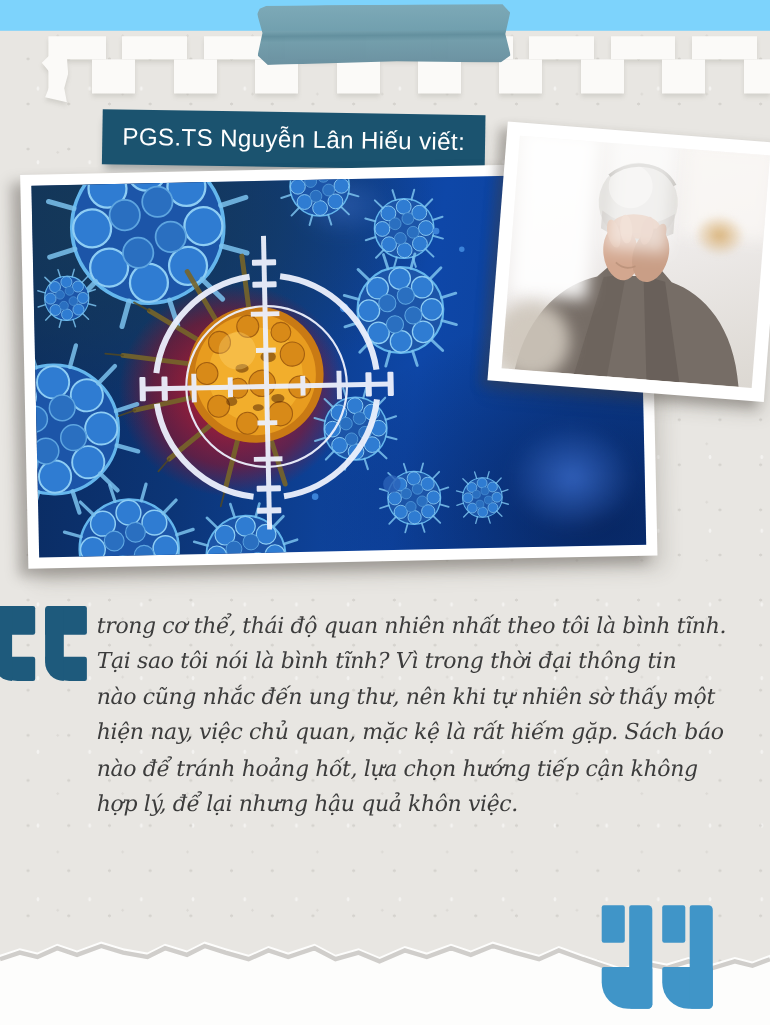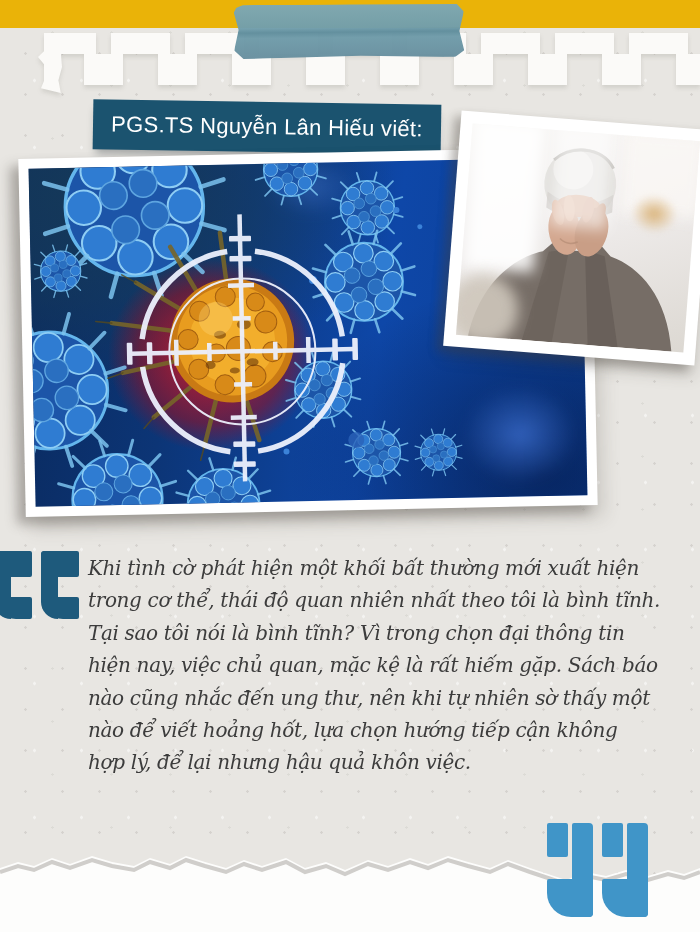--- a/index.html
+++ b/index.html
@@ -1,21 +1,21 @@
 <!DOCTYPE html>
 <html style="--accent_dark: #1b536f; --quote_open: #1e5a7c; --quote_close: #4095c8; --tape: #6e9aab; --paper_gray: #e8e6e2; --paper_white: #fbfaf8; --text: #3c3c3c;"><head>
 <meta charset="utf-8">
 <style>
   :root{
     --accent_dark:#1b536f; --quote_open:#1e5a7c; --quote_close:#4095c8;
     --tape:#6e9aab; --paper_gray:#e8e6e2; --paper_white:#fbfaf8; --text:#3c3c3c;
   }
   *{margin:0;padding:0;box-sizing:border-box;}
   body{background:#f1efec;font-family:"Liberation Sans",sans-serif;}
-  .stage{position:relative;width:700px;height:932px;overflow:hidden;background:#eab308;}
+  .stage{position:relative;width:700px;height:932px;overflow:hidden;background:#7dd3fc;}
 
   
   .paper{position:absolute;left:0;top:28px;width:700px;height:858px;
     background-color:var(--paper_gray);
     background-image:
       radial-gradient(rgba(115,110,102,.16) 1px, transparent 1.4px),
       radial-gradient(rgba(115,110,102,.10) 1px, transparent 1.4px),
       radial-gradient(rgba(255,255,255,.5) 1px, transparent 1.6px);
     background-size:37px 41px,59px 53px,47px 67px;
     background-position:7px 5px,23px 31px,11px 19px;}
@@ -290,26 +290,25 @@
         <i class="col"></i>
       </span>
     <span class="qo">
         <i class="top"></i>
         <i class="bot"></i>
         <i class="col"></i>
       </span>
   </div>
 
   <div class="quote">
-      <div class="quote-line">Khi tình cờ phát hiện một khối bất thường mới xuất hiện</div>
       <div class="quote-line">trong cơ thể, thái độ quan nhiên nhất theo tôi là bình tĩnh.</div>
-      <div class="quote-line">Tại sao tôi nói là bình tĩnh? Vì trong chọn đại thông tin</div>
+      <div class="quote-line">Tại sao tôi nói là bình tĩnh? Vì trong thời đại thông tin</div>
+      <div class="quote-line">nào cũng nhắc đến ung thư, nên khi tự nhiên sờ thấy một</div>
       <div class="quote-line">hiện nay, việc chủ quan, mặc kệ là rất hiếm gặp. Sách báo</div>
-      <div class="quote-line">nào cũng nhắc đến ung thư, nên khi tự nhiên sờ thấy một</div>
-      <div class="quote-line">nào để viết hoảng hốt, lựa chọn hướng tiếp cận không</div>
+      <div class="quote-line">nào để tránh hoảng hốt, lựa chọn hướng tiếp cận không</div>
       <div class="quote-line">hợp lý, để lại nhưng hậu quả khôn việc.</div>
     </div>
 
   <svg class="tear" width="700" height="86" viewBox="0 0 700 86">
     <path d="M0,22 L18,16 34,20 52,12 70,18 92,10 112,16 134,20 150,12 170,18 186,10 205,16 226,22 244,14 262,20 286,12 305,22 326,16 345,24 368,14 388,20 410,12 428,18 448,10 468,16 490,22 508,14 530,22 548,28 566,34 586,26 606,30 626,24 648,30 668,24 684,28 700,22 L700,86 L0,86 Z" fill="#fdfdfc"></path>
     <path d="M0,26 L18,20 34,24 52,16 70,22 92,14 112,20 134,24 150,16 170,22 186,14 205,20 226,26 244,18 262,24 286,16 305,26 326,20 345,28 368,18 388,24 410,16 428,22 448,14 468,20 490,26 508,18 530,26 548,32 566,38 586,30 606,34 626,28 648,34 668,28 684,32 700,26" fill="none" stroke="rgba(105,98,88,0.30)" stroke-width="4"></path>
   </svg>
 
   <div class="qmarks qm-close">
     <span class="qc">

